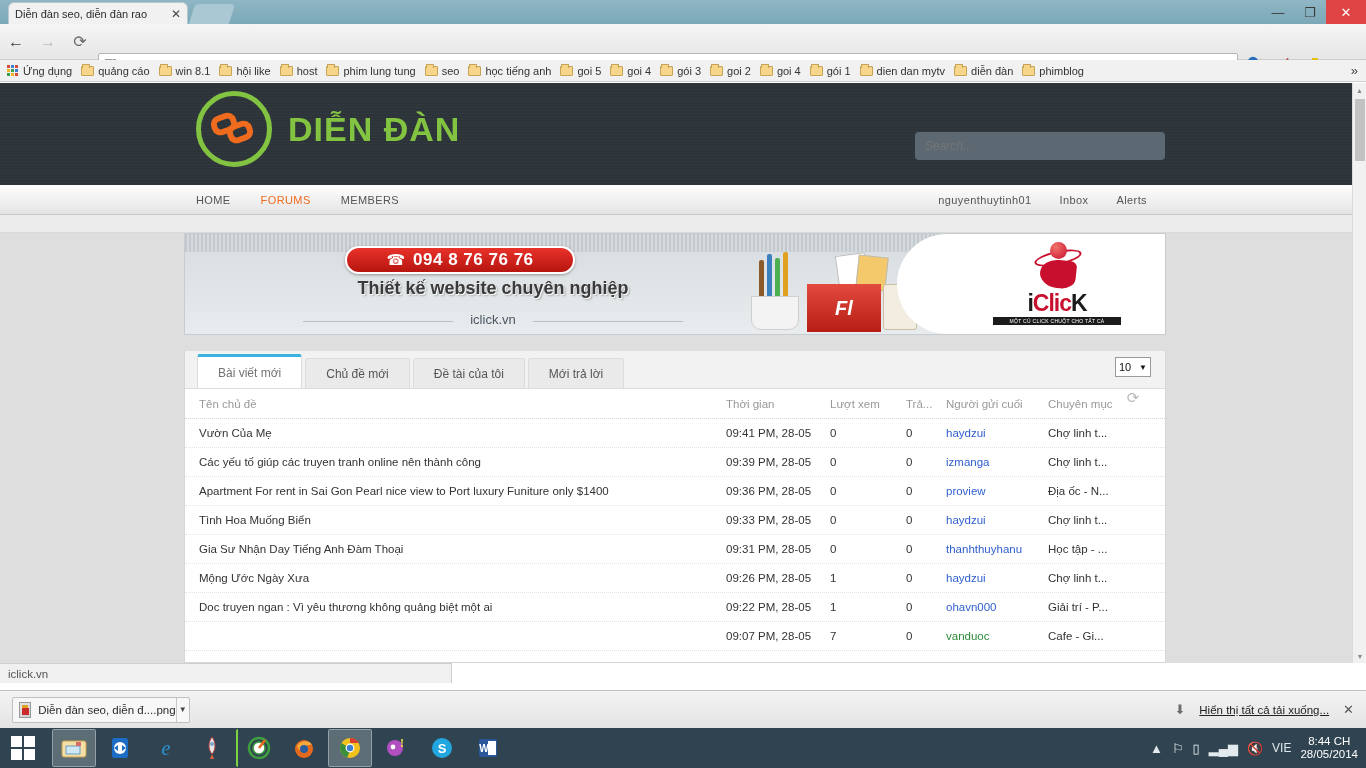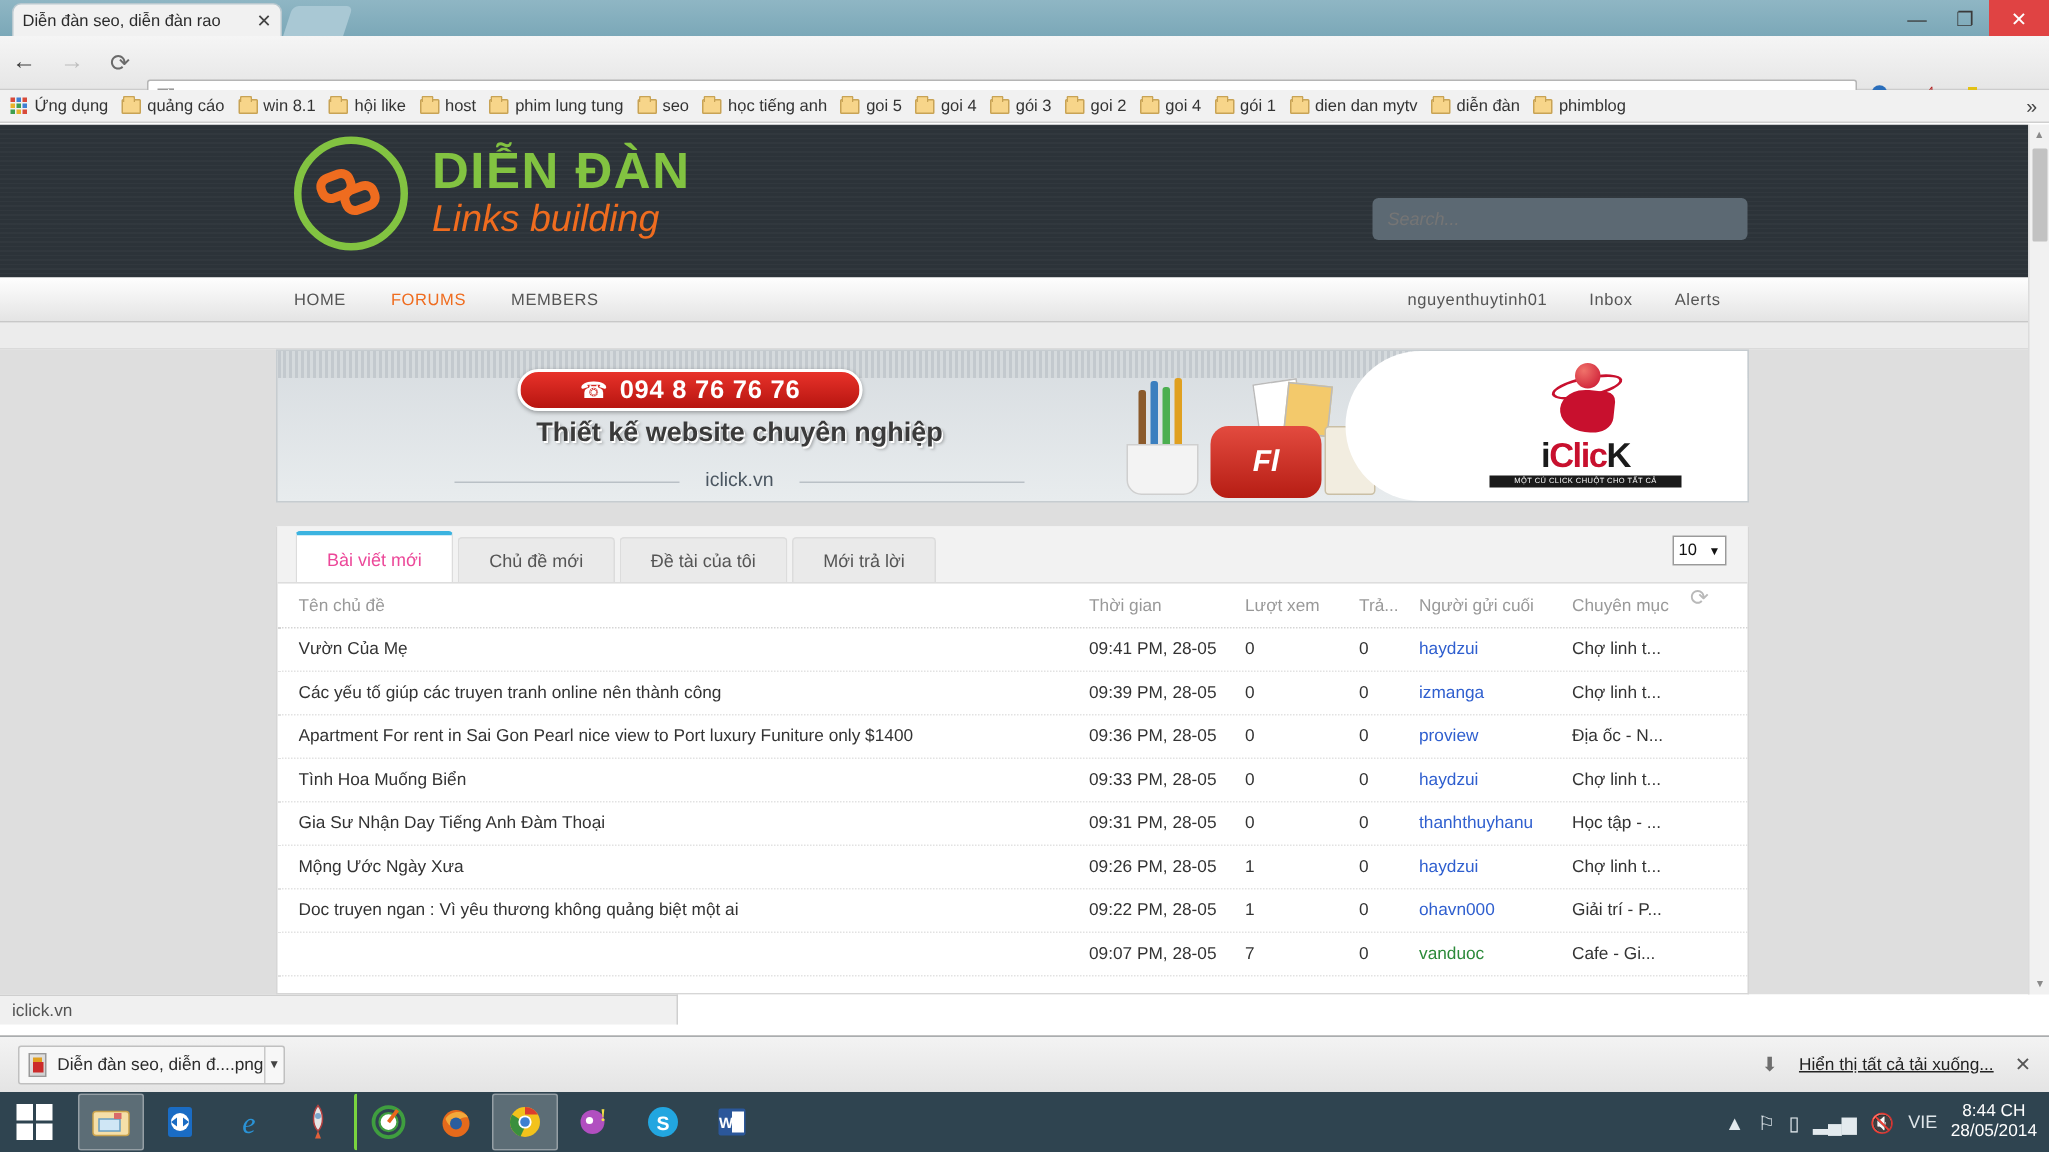--- a/index.html
+++ b/index.html
@@ -156,21 +156,21 @@
   }
   .banner-sub:before,.banner-sub:after{
     content:""; position:absolute; top:9px; width:150px; height:1px; background:#b9c0c6;
   }
   .banner-sub:before{ left:70px; } .banner-sub:after{ right:70px; }
   .banner-art { position:absolute; left:548px; top:8px; width:230px; height:92px; }
   .cup { position:absolute; left:18px; bottom:4px; width:48px; height:34px;
          background:#f3f3f3; border:1px solid #cfcfcf; border-radius:0 0 10px 10px; }
   .brush { position:absolute; bottom:30px; width:5px; height:44px; border-radius:2px; }
   .flfile {
-    position:absolute; left:74px; bottom:2px; width:74px; height:48px; border-radius:12px;
+    position:absolute; left:74px; bottom:2px; width:74px; height:48px; border-radius:0;
     background:linear-gradient(#e34b3f,#b61d14); display:flex; align-items:center; justify-content:center;
     color:#fff; font-weight:bold; font-size:20px; font-style:italic;
   }
   .photo { position:absolute; width:30px; height:34px; background:#fff; border:1px solid #bbb; }
   .scroll-art { position:absolute; left:150px; bottom:4px; width:34px; height:46px;
                 background:#f2ede0; border:1px solid #cabfa5; border-radius:3px; }
   .banner-swoosh {
     position:absolute; right:0; top:0; width:268px; height:100px;
     background:#fff; border-radius:130px 0 0 130px;
   }
@@ -192,21 +192,21 @@
     background:#fff; border:1px solid #d6d6d6; border-top:none;
   }
   .tabs { height:38px; background:#f2f2f2; border-bottom:1px solid #ddd;
           display:flex; align-items:flex-end; padding-left:12px; }
   .tabitem {
     height:30px; padding:0 20px; display:flex; align-items:center;
     font-size:12px; color:#555; background:#eaeaea;
     border:1px solid #dcdcdc; border-bottom:none; margin-right:3px;
     border-radius:3px 3px 0 0; cursor:pointer;
   }
-  .tabitem.active { background:#fff; color:#ec4899; height:34px; border-top:3px solid #3bb3e0; }
+  .tabitem.active { background:#fff; color:#737373; height:34px; border-top:3px solid #3bb3e0; }
   .list-ctl { position:absolute; right:14px; top:6px; display:flex; align-items:center; gap:12px;flex-direction:column; }
   .perpage {
     width:36px; height:20px; border:1px solid #9a9a9a; background:#fff;
     font-size:11px; color:#111; display:flex; align-items:center; justify-content:space-between; padding:0 3px;
     cursor:pointer;
   }
   .perpage i { font-style:normal; font-size:8px; }
   .refresh { font-size:15px; color:#b9b9b9; cursor:pointer; }
 
   .thead { display:flex; align-items:center; height:30px; padding:0 14px;
@@ -422,21 +422,20 @@
     <div class="site-header">
       <div class="logo-wrap">
         <div class="logo-circle">
           <div class="chain">
               <div class="lnk l1"></div>
               <div class="lnk l2"></div>
             </div>
         </div>
         <div class="logo-text">
           <div class="logo-main">DIỄN ĐÀN</div>
-          <div class="logo-sub">Links building</div>
         </div>
       </div>
       <input class="site-search" placeholder="Search..." style="">
     </div>
 
     <div class="site-nav">
       <div class="nav-left">
         <span class="nav-item">HOME</span>
         <span class="nav-item active">FORUMS</span>
         <span class="nav-item">MEMBERS</span>

